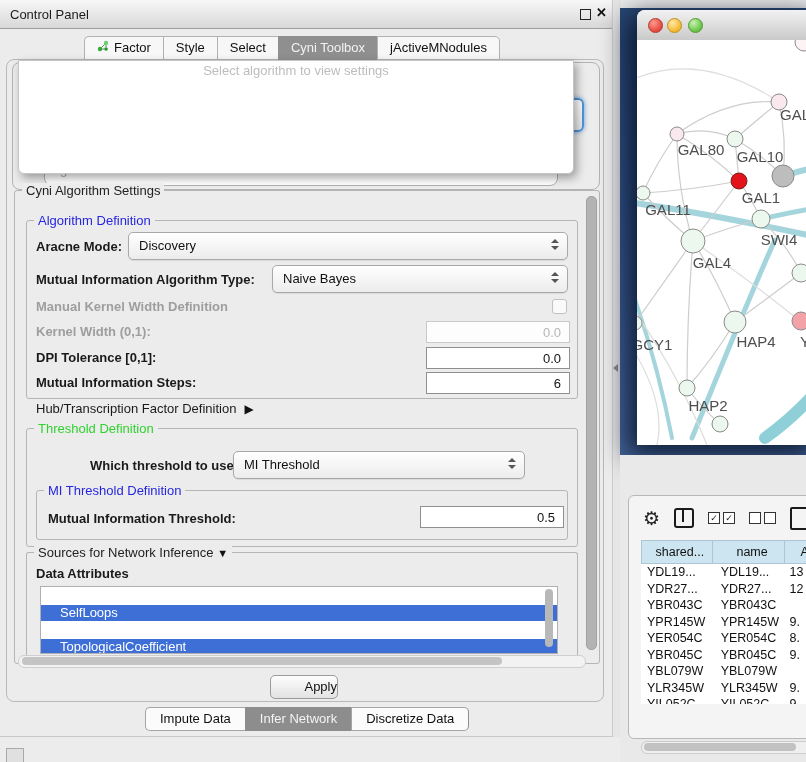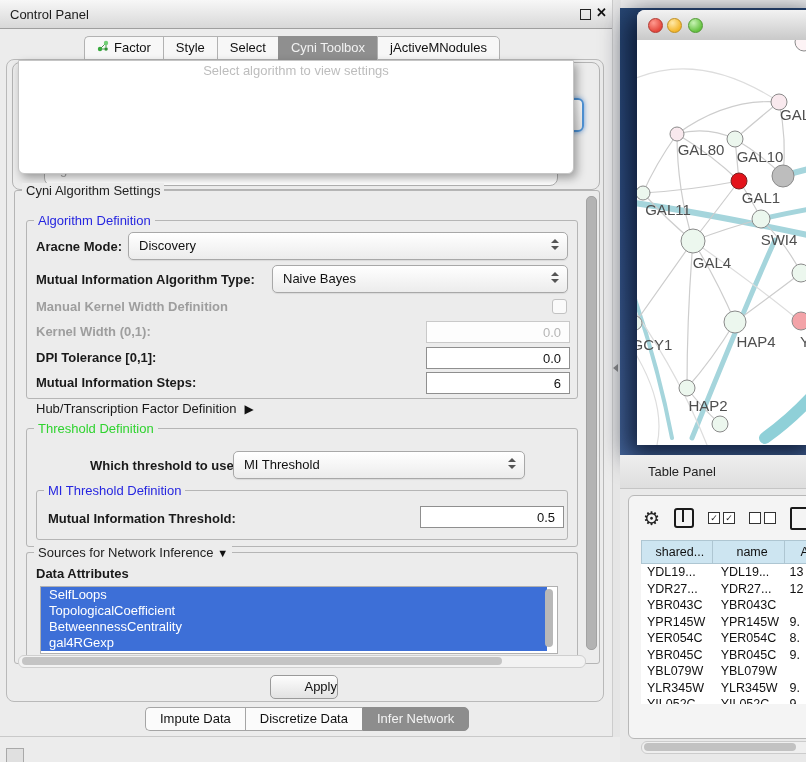--- a/index.html
+++ b/index.html
@@ -57,21 +57,21 @@
   .tfield{position:absolute;height:20px;border:1px solid #8f8f8f;background:#fff;font-size:13px;
      text-align:right;padding:0 8px 0 4px;font-family:"Liberation Sans",sans-serif;color:#111;}
   .tfield:disabled,.tfield.dis{border:1px solid #c9c9c9;color:#b5b5b5;background:#fdfdfd;}
   #manual-kernel-checkbox{left:552px;top:299px;width:13px;height:13px;border:1px solid #c2c2c2;border-radius:3px;background:#fafafa;}
   #hub-label{left:36px;top:401px;font-size:13px;color:#1a1a1a;}
   .tri-right{display:inline-block;margin-left:8px;color:#111;font-size:12px;}
   #sources-legend-arrow{color:#111;font-size:11px;}
 
   
   #attr-list{left:40px;top:586px;width:516px;height:66px;border:1px solid #b0b0b0;background:#fff;overflow:hidden;}
-  .attr-item{height:16px;line-height:16px;background:#3d6fd7;color:#fff;font-size:13px;padding-left:8px;width:498px;}
+  .attr-item{height:16px;line-height:16px;background:#3d6fd7;color:#fff;font-size:13px;padding-left:19px;width:498px;margin-top:18px;}
   #attr-vscroll{left:545px;top:589px;width:8px;height:58px;background:#b8b8b8;border-radius:4px;}
   #attr-hscroll-track{left:18px;top:655px;width:566px;height:11px;background:#f2f2f2;border:1px solid #cfcfcf;border-radius:6px;}
   #attr-hscroll-thumb{left:22px;top:657px;width:480px;height:8px;background:#c4c4c4;border-radius:4px;}
 
   #settings-vscroll-track{left:583px;top:192px;width:15px;height:468px;}
   #settings-vscroll-thumb{left:586px;top:196px;width:9px;height:452px;background:#b3b3b3;border:1px solid #a2a2a2;border-radius:5px;}
 
   
   #apply-btn{left:270px;top:675px;width:66px;height:22px;border:1px solid #9a9a9a;border-radius:5px;
      background:linear-gradient(#fdfdfd,#e2e2e2);font-size:13px;text-align:right;line-height:22px;color:#111;}
@@ -252,22 +252,22 @@
         <div class="attr-item">gal4RGexp</div>
       </div>
     <div class="abs" id="attr-vscroll"></div>
     <div class="abs" id="attr-hscroll-track"></div>
     <div class="abs" id="attr-hscroll-thumb"></div>
 
     <div class="abs" id="apply-btn">Apply</div>
 
     <div class="abs" id="bottom-tabs">
         <div class="btab">Impute Data</div>
+        <div class="btab selected">Infer Network</div>
         <div class="btab">Discretize Data</div>
-        <div class="btab selected">Infer Network</div>
       </div>
   </div>
 
   <div class="abs" id="window-bottom-line"></div>
   <div class="abs" id="mini-square"></div>
 
   <div class="abs" id="splitter"></div>
   <div class="abs" id="splitter-arrow"></div>
 
   <div class="abs" id="network-area"></div>
@@ -334,23 +334,20 @@
           <text x="75" y="228" text-anchor="middle" font-size="15" fill="#4f4f4f" font-family="&quot;Liberation Sans&quot;, sans-serif">GAL4</text>
           <text x="15" y="310" text-anchor="middle" font-size="15" fill="#4f4f4f" font-family="&quot;Liberation Sans&quot;, sans-serif">GCY1</text>
           <text x="119" y="307" text-anchor="middle" font-size="15" fill="#4f4f4f" font-family="&quot;Liberation Sans&quot;, sans-serif">HAP4</text>
           <text x="168" y="307" text-anchor="middle" font-size="15" fill="#4f4f4f" font-family="&quot;Liberation Sans&quot;, sans-serif">Y</text>
           <text x="71" y="371" text-anchor="middle" font-size="15" fill="#4f4f4f" font-family="&quot;Liberation Sans&quot;, sans-serif">HAP2</text>
         </svg>
     </div>
   </div>
 
   <div class="abs" id="table-panel">
-    <div class="abs" id="tp-titlebar">
-      <span class="abs" id="tp-title">Table Panel</span>
-    </div>
     <div class="abs" id="tp-inner">
       <div class="abs" id="tp-toolbar">
         <span id="gear-icon">⚙</span>
         <span id="col-icon"></span>
         <span class="cb-pair">
             <span class="cb">✓</span>
             <span class="cb">✓</span>
           </span>
         <span class="cb-pair">
             <span class="cb"></span>

